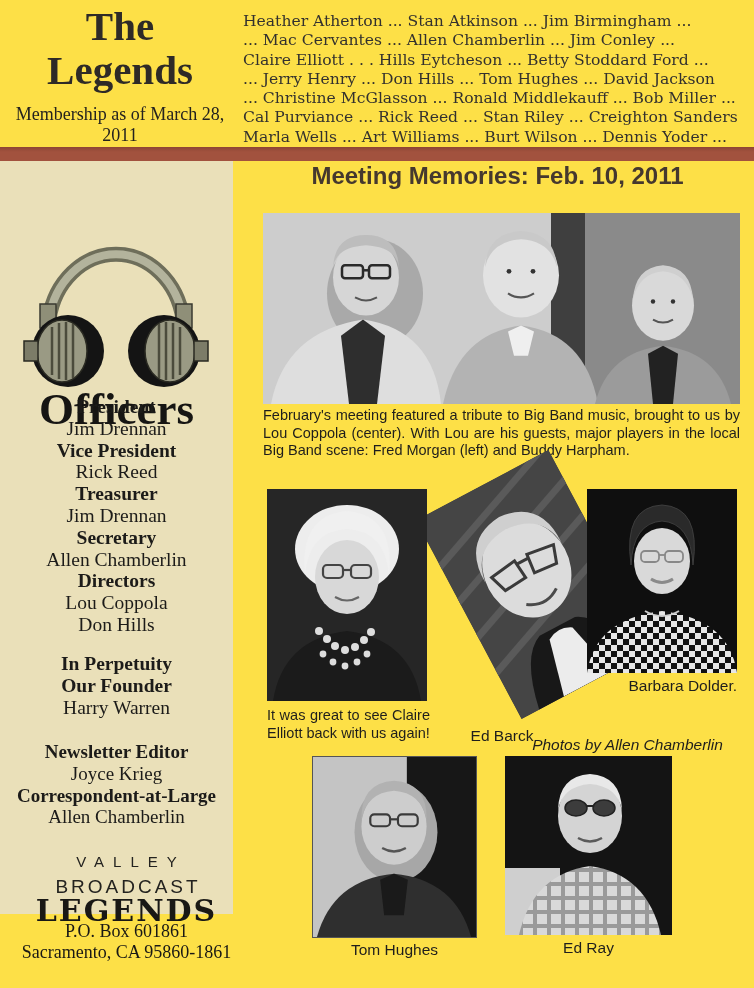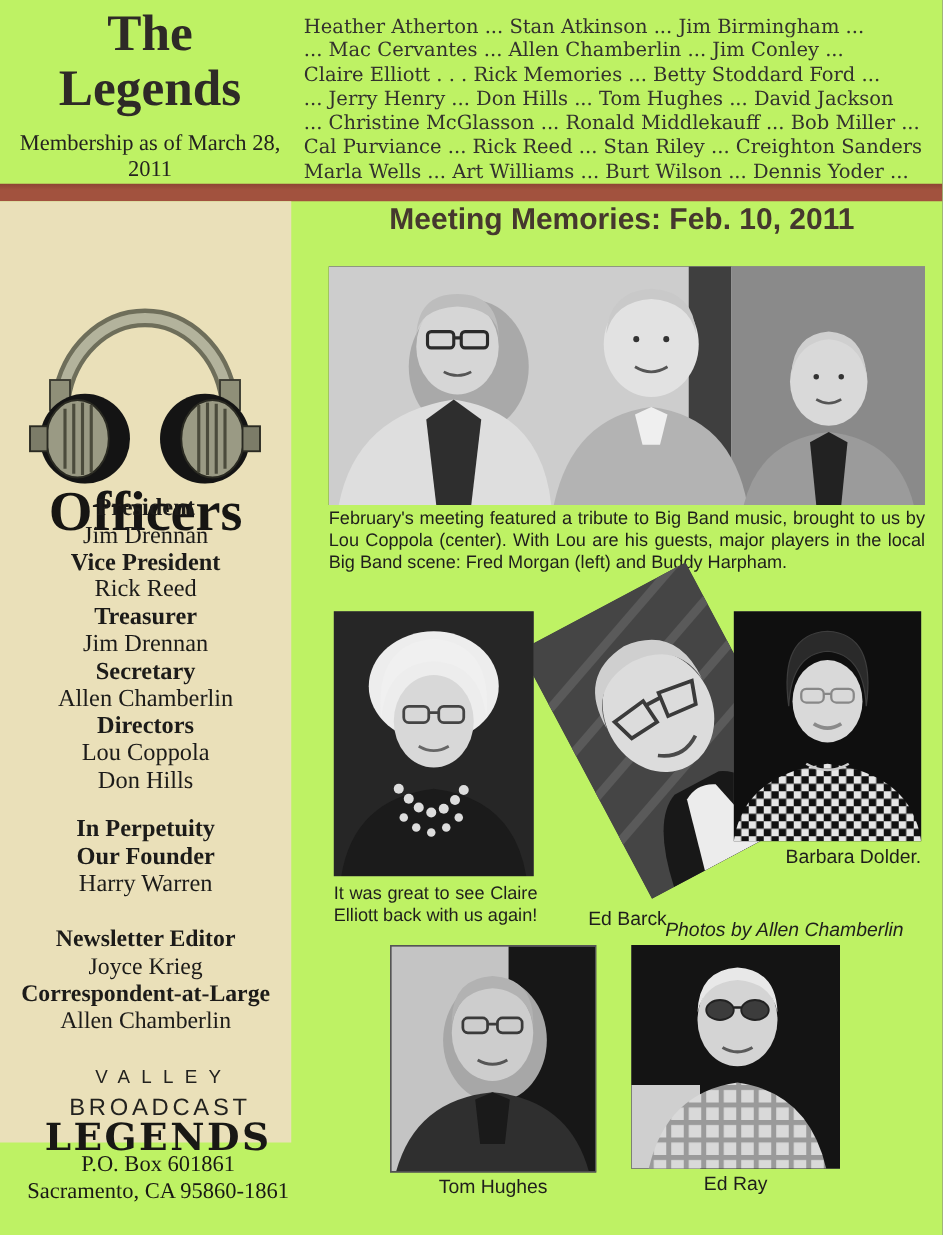--- a/index.html
+++ b/index.html
@@ -4,21 +4,21 @@
 <style>
   :root{
     --divider-brown:#a2523e;
     --sidebar-cream:#eae0b9;
     --heading-color:#45382e;
     --ink:#1d1c1a;
   }
   *{margin:0;padding:0;box-sizing:border-box;}
   html,body{background:#888;}
   #page{
-    position:relative;width:754px;height:988px;background:#bef264;
+    position:relative;width:754px;height:988px;background:#fde047;
     margin:0 auto;overflow:hidden;
     font-family:"Liberation Serif",serif;color:var(--ink);
   }
   
   .masthead-left{position:absolute;left:0;top:4px;width:240px;text-align:center;}
   .mh-title{font-family:"Liberation Serif",serif;font-weight:700;color:#2e2a27;
     font-size:41px;line-height:44px;}
   .mh-note{margin-top:12px;font-size:18px;color:#24221f;}
   .member-list{position:absolute;left:243px;top:12px;width:508px;
     font-family:"DejaVu Serif",serif;font-size:15.6px;line-height:19.3px;color:#33312e;}
@@ -74,21 +74,21 @@
 
   <header>
     <div class="masthead-left">
       <div class="mh-title">The</div>
       <div class="mh-title">Legends</div>
       <div class="mh-note">Membership as of March 28, 2011</div>
     </div>
     <div class="member-list">
       <div class="member-line">Heather Atherton ... Stan Atkinson ... Jim Birmingham ...</div>
       <div class="member-line">... Mac Cervantes ... Allen Chamberlin ... Jim Conley ...</div>
-      <div class="member-line">Claire Elliott . . . Rick Memories ... Betty Stoddard Ford ...</div>
+      <div class="member-line">Claire Elliott . . . Hills Eytcheson ... Betty Stoddard Ford ...</div>
       <div class="member-line">... Jerry Henry ... Don Hills ... Tom Hughes ... David Jackson</div>
       <div class="member-line">... Christine McGlasson ... Ronald Middlekauff ... Bob Miller ...</div>
       <div class="member-line">Cal Purviance ... Rick Reed ... Stan Riley ... Creighton Sanders</div>
       <div class="member-line">Marla Wells ... Art Williams ... Burt Wilson ... Dennis Yoder ...</div>
     </div>
   </header>
 
   <div class="divider-bar"></div>
 
   <aside class="sidebar">

